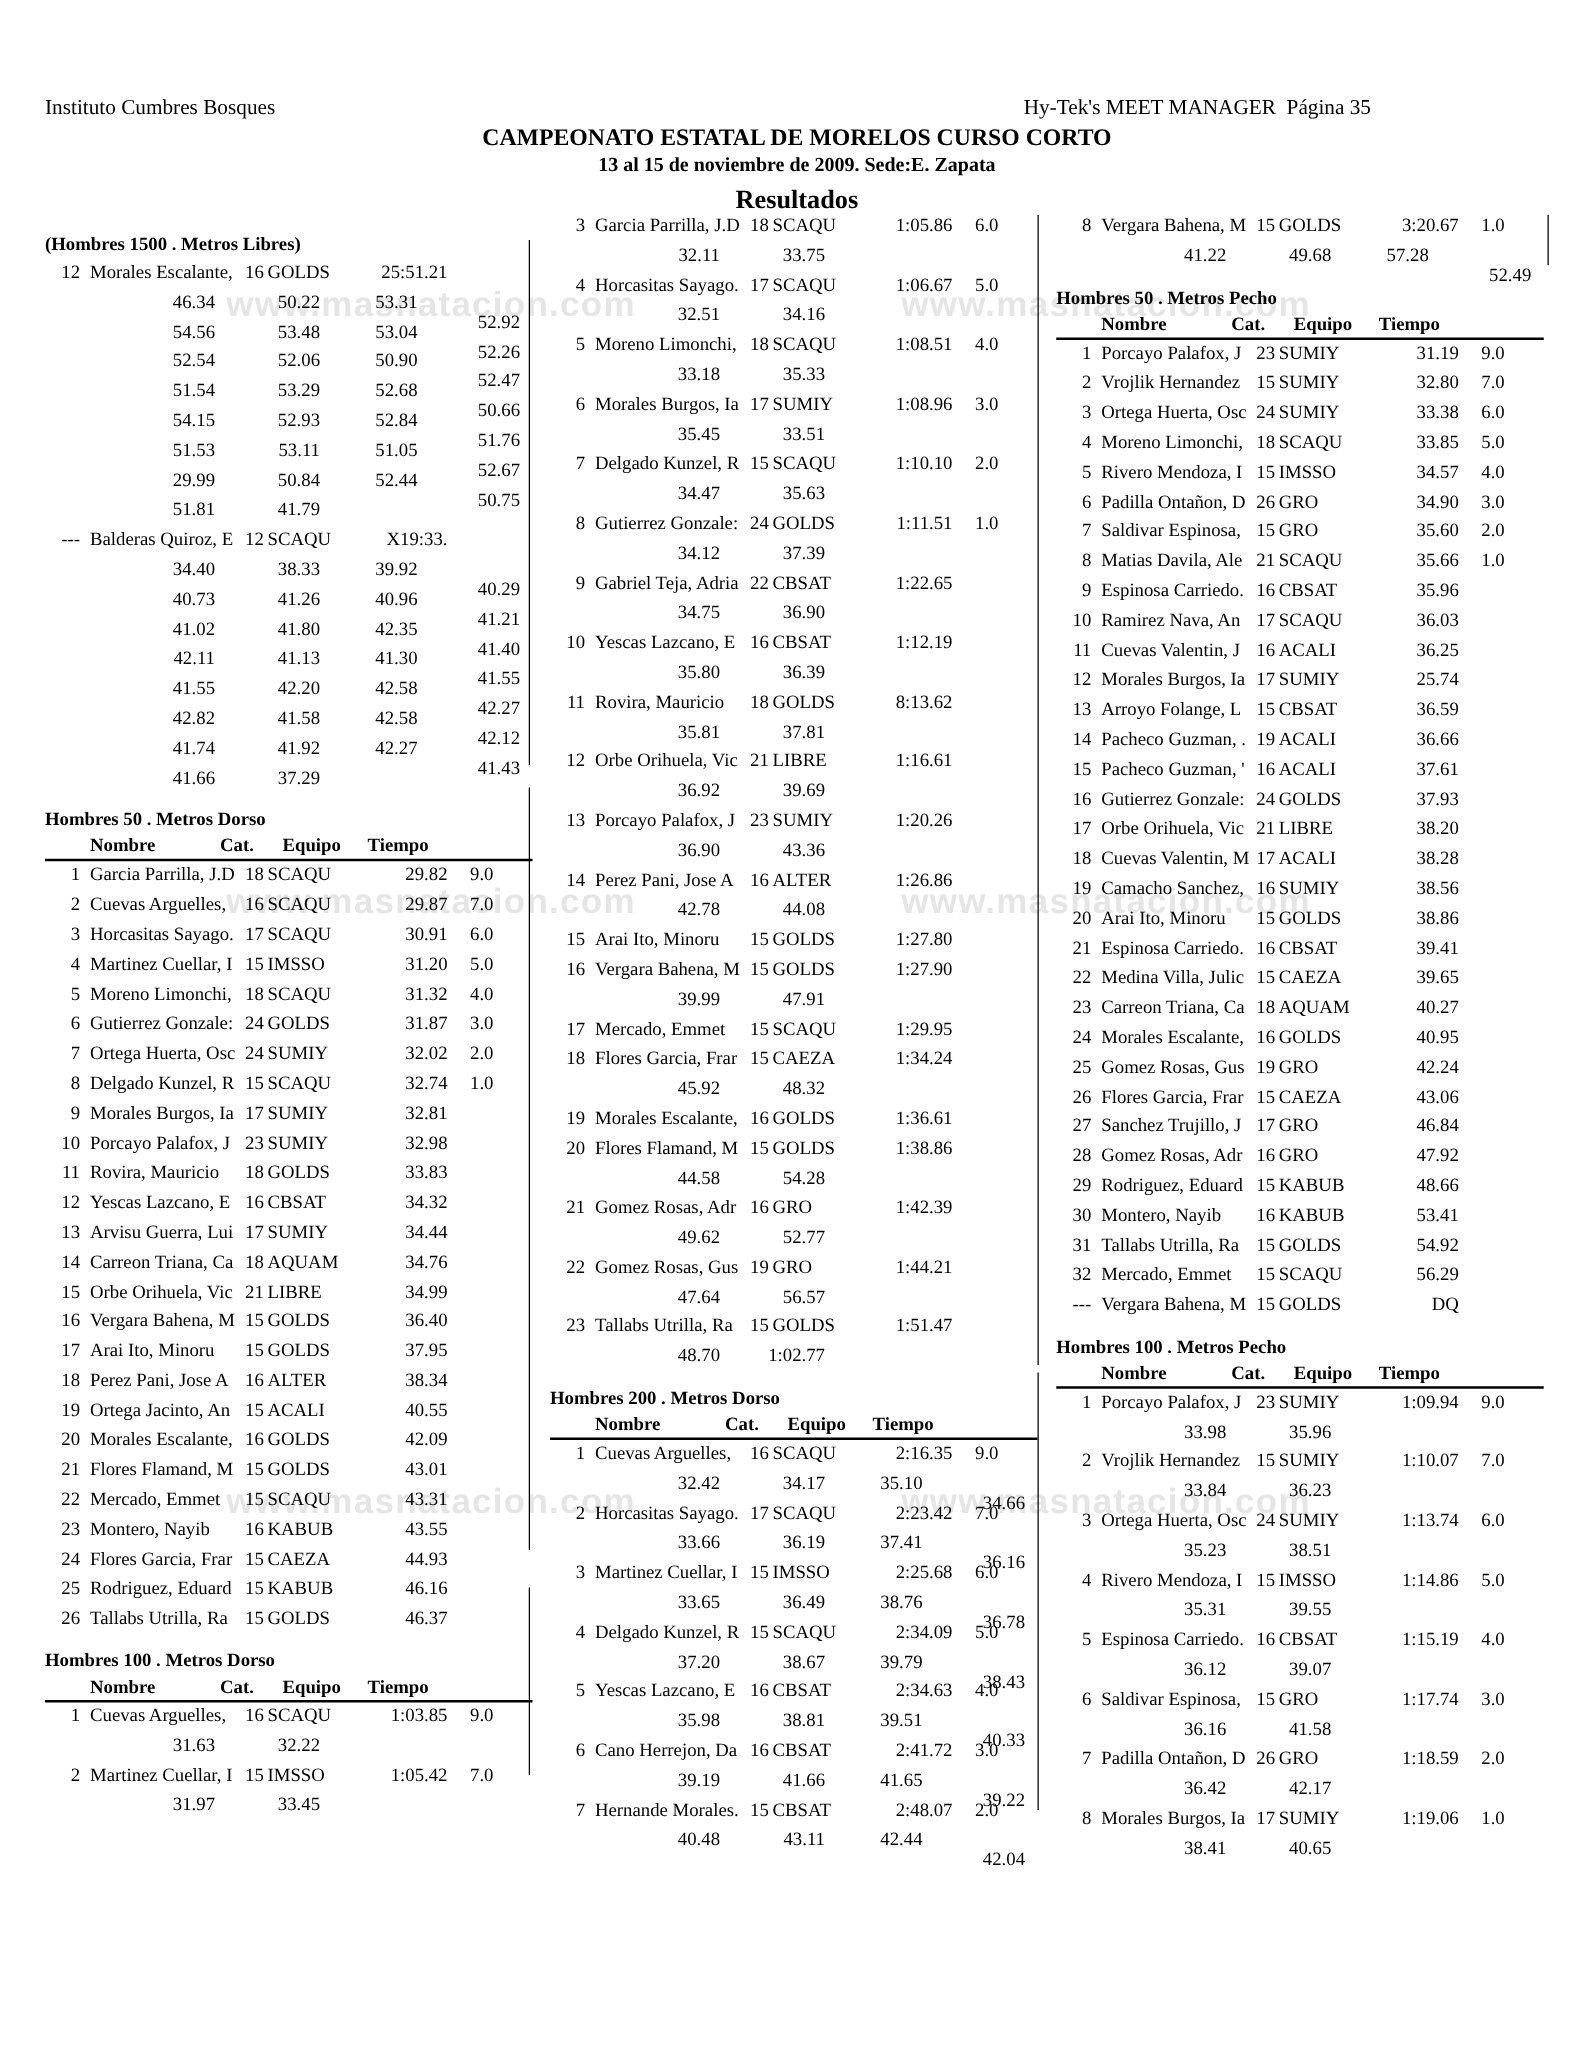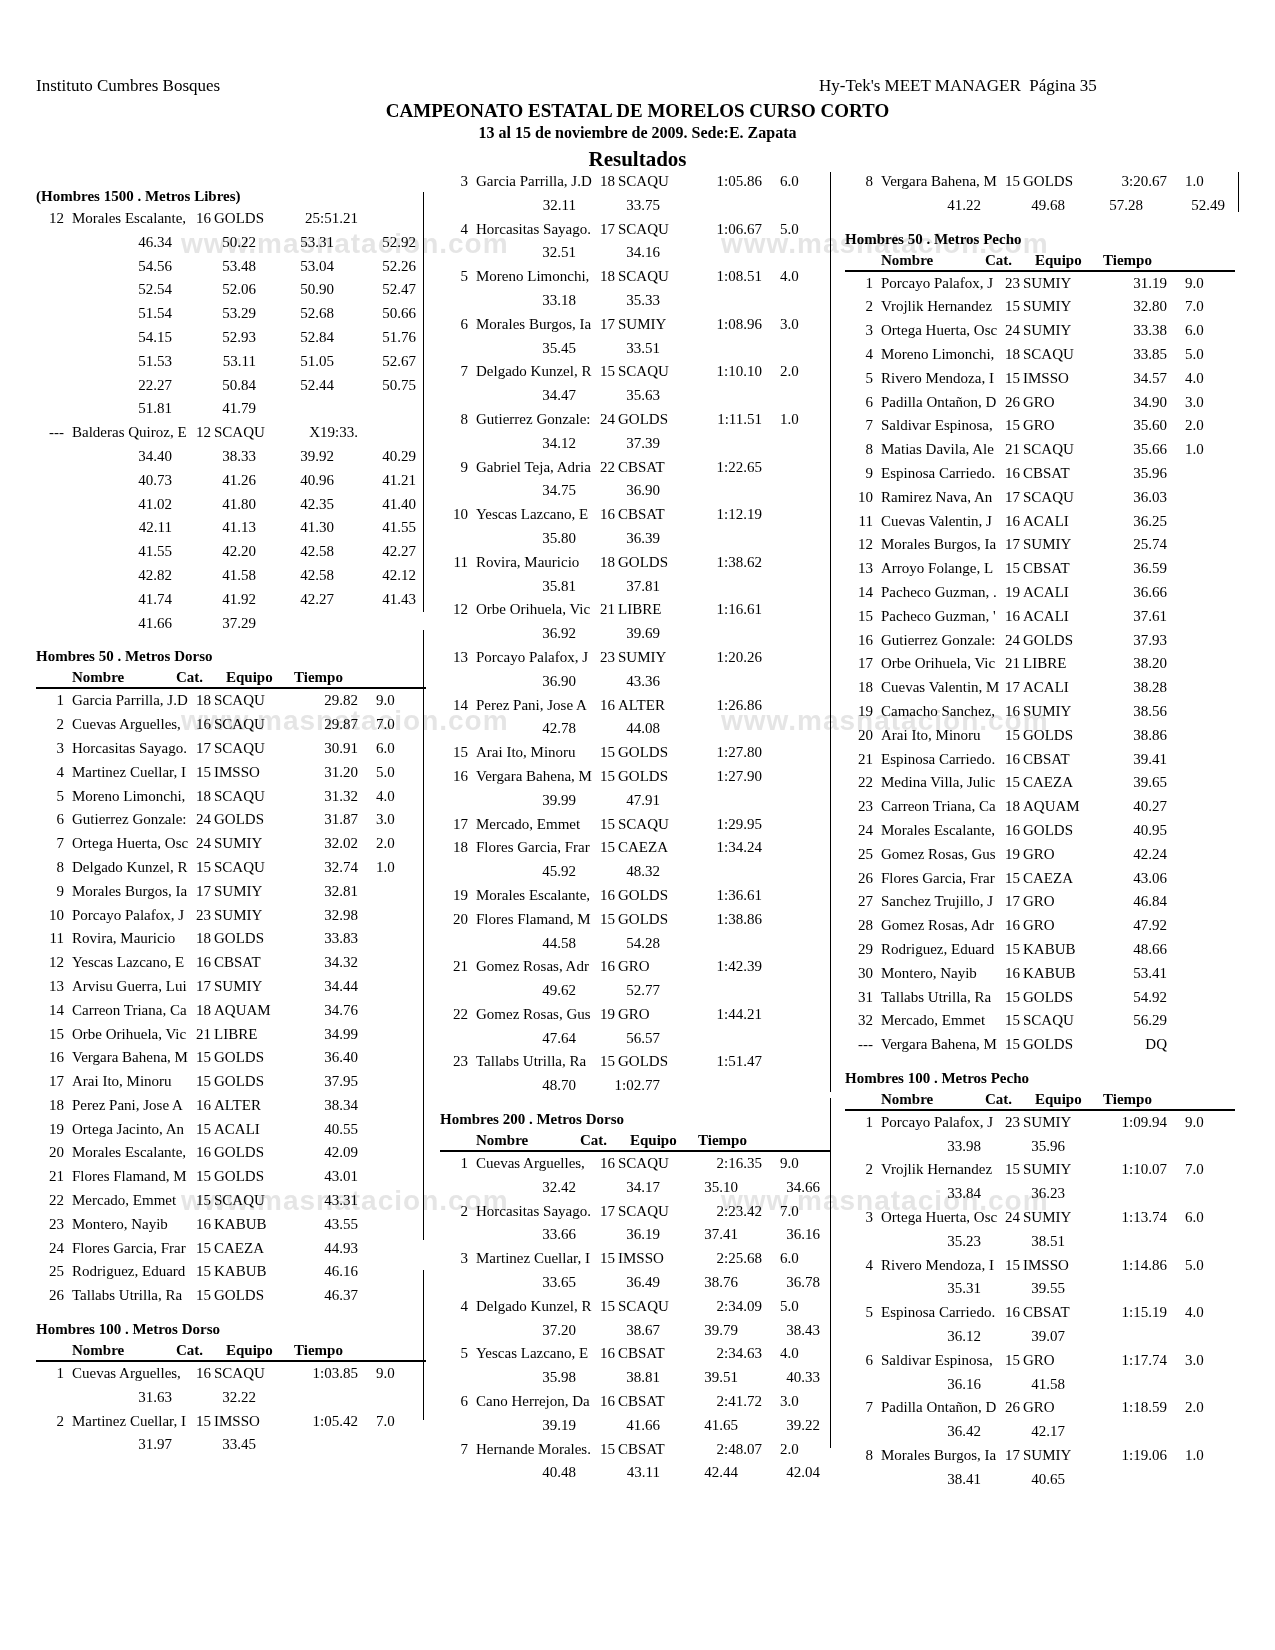--- a/index.html
+++ b/index.html
@@ -24,21 +24,21 @@
 
   .row { position: relative; height: 23.8px; white-space: nowrap; }
   .row span { position: absolute; top: 0; }
   .c-place { width: 28px; text-align: right; left: 0; }
   .c-name { left: 36px; width: 123px; overflow: hidden; }
   .c-age { left: 160px; }
   .c-team { left: 178px; }
   .c-time { left: 248px; width: 74px; text-align: right; }
   .c-pts { left: 340px; }
   .split { width: 70px; text-align: right; }
-  .s0 { left: 66px; } .s1 { left: 150px; } .s2 { left: 228px; } .s3 { left: 310px; }
+  .s0 { left: 66px; } .s1 { left: 150px; } .s2 { left: 228px; } .s3 { left: 310px; margin-top: 16px; }
   .watermark { position: absolute; color: rgba(180,180,180,0.35); font-family: Liberation Sans, sans-serif; font-weight: bold; font-size: 28px; letter-spacing: 1px; pointer-events: none; margin-left: 31px; }
 </style>
 </head>
 <body>
 
 <div class="hdr-left">Instituto Cumbres Bosques</div>
 <div class="hdr-right">Hy-Tek's MEET MANAGER  Página 35</div>
 <div class="title1">CAMPEONATO ESTATAL DE MORELOS CURSO CORTO</div>
 <div class="title2">13 al 15 de noviembre de 2009. Sede:E. Zapata</div>
 <div class="title3">Resultados</div>
@@ -91,21 +91,21 @@
         <span class="split s2">52.84</span>
         <span class="split s3">51.76</span>
       </div>
       <div class="row">
         <span class="split s0">51.53</span>
         <span class="split s1">53.11</span>
         <span class="split s2">51.05</span>
         <span class="split s3">52.67</span>
       </div>
       <div class="row">
-        <span class="split s0">22.27</span>
+        <span class="split s0">29.99</span>
         <span class="split s1">50.84</span>
         <span class="split s2">52.44</span>
         <span class="split s3">50.75</span>
       </div>
       <div class="row">
         <span class="split s0">51.81</span>
         <span class="split s1">41.79</span>
       </div>
       <div class="row">
         <span class="c-place">---</span>
@@ -509,21 +509,21 @@
       </div>
       <div class="row">
         <span class="split s0">35.80</span>
         <span class="split s1">36.39</span>
       </div>
       <div class="row">
         <span class="c-place">11</span>
         <span class="c-name">Rovira, Mauricio</span>
         <span class="c-age">18</span>
         <span class="c-team">GOLDS</span>
-        <span class="c-time">1:38.62</span>
+        <span class="c-time">8:13.62</span>
         <span class="c-pts"></span>
       </div>
       <div class="row">
         <span class="split s0">35.81</span>
         <span class="split s1">37.81</span>
       </div>
       <div class="row">
         <span class="c-place">12</span>
         <span class="c-name">Orbe Orihuela, Vic</span>
         <span class="c-age">21</span>

